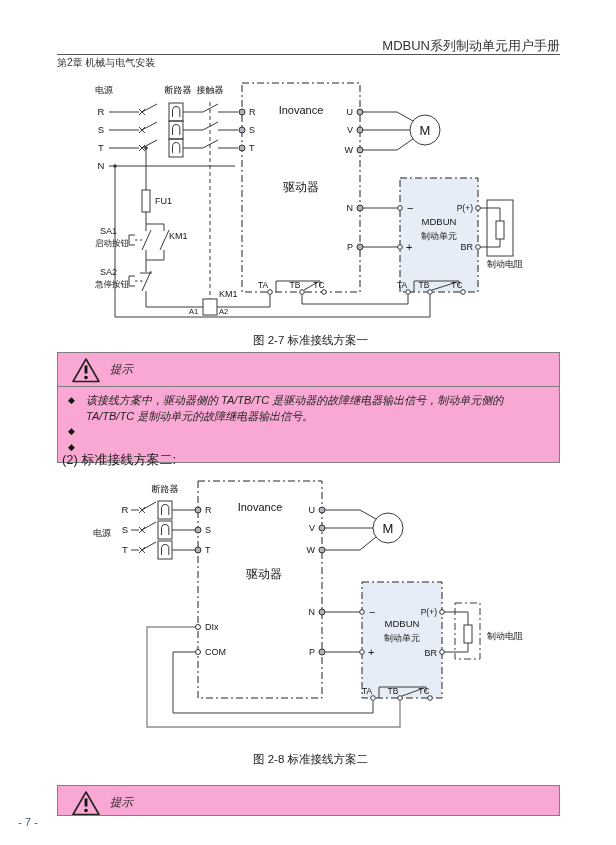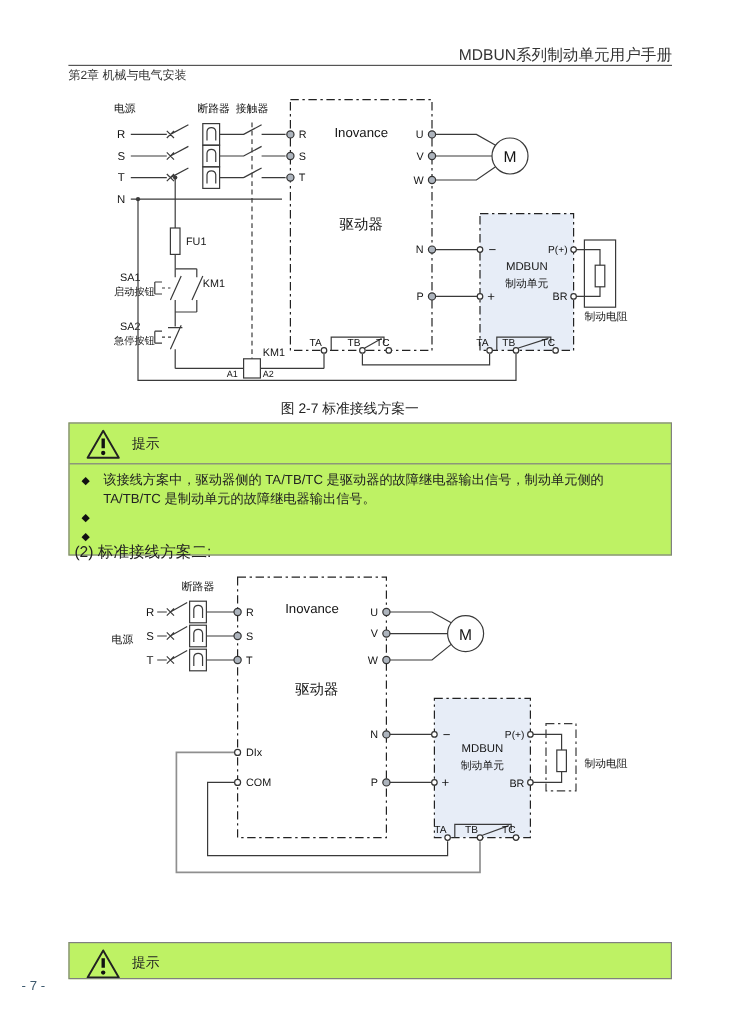--- a/index.html
+++ b/index.html
@@ -14,22 +14,22 @@
   svg.fig{position:absolute;}
   svg .w{stroke:var(--wire);stroke-width:1;fill:none;}
   svg .gw{stroke:var(--gray-wire);stroke-width:1.4;fill:none;}
   svg .dd{stroke-dasharray:7 3 2 3;}
   svg .dsh{stroke-dasharray:4 3;}
   svg .dsh2{stroke-dasharray:2.5 2.5;}
   svg text{fill:#141414;font-family:"Liberation Sans","DejaVu Sans",sans-serif;}
   svg .tm{fill:#adb4bd;stroke:#333;stroke-width:1;}
   svg .to{fill:#fff;stroke:#333;stroke-width:1;}
   svg .jd{fill:var(--wire);stroke:none;}
-  .caption{position:absolute;left:40px;width:503px;text-align:center;font-size:11.5px;color:#222;}
-  .note{position:absolute;left:57px;width:501px;border:1px solid #808080;background:#bef264;}
+  .caption{position:absolute;left:59px;width:503px;text-align:center;font-size:11.5px;color:#222;}
+  .note{position:absolute;left:57px;width:501px;border:1px solid #808080;background:#f9a8d4;font-style:italic;}
   .note-header{position:relative;height:33px;}
   .note-sep{border-top:1px solid #808080;}
   .warn-icon{position:absolute;left:13px;top:4px;}
   .note-title{position:absolute;left:52px;top:9px;font-size:11.5px;color:#222;}
   .note-body{padding:6px 12px 7px 10px;}
   .bullet{display:flex;gap:7px;font-size:11px;line-height:15.5px;color:#222;}
   .bullet .mk{flex:0 0 11px;font-size:9px;line-height:15.5px;color:#111;}
   .sec-heading{position:absolute;left:62px;top:451px;font-size:13px;color:#222;}
   .pg-num{position:absolute;left:18px;top:816px;font-size:11px;color:var(--page-number);}
 </style>
@@ -300,20 +300,21 @@
         <circle class="to" cx="345" cy="223" r="2.3"></circle>
       <text x="282" y="219" text-anchor="middle" font-size="8.5">TA</text>
       <text x="308" y="219" text-anchor="middle" font-size="8.5">TB</text>
       <text x="339" y="219" text-anchor="middle" font-size="8.5">TC</text>
     </g>
 
     <path class="w" d="M110,177 H88 V238 H288 V226"></path>
     <path class="gw" d="M110,152 H62 V252 H315 V226"></path>
   </svg>
 
+  <div class="caption" style="top:752px">图 2-8  标准接线方案二</div>
 
   <div class="note" style="top:785px;height:29px;overflow:hidden">
     <div class="note-header">
       <svg class="warn-icon" width="30" height="27" viewBox="0 0 30 27">
         <path d="M15,2 L28,24.5 H2 Z" fill="none" stroke="#222" stroke-width="1.6" stroke-linejoin="round"></path>
         <line x1="15" y1="8.5" x2="15" y2="16.5" stroke="#111" stroke-width="2.8"></line>
         <circle cx="15" cy="20.5" r="1.8" fill="#111"></circle>
       </svg>
       <span class="note-title">提示</span>
     </div>

